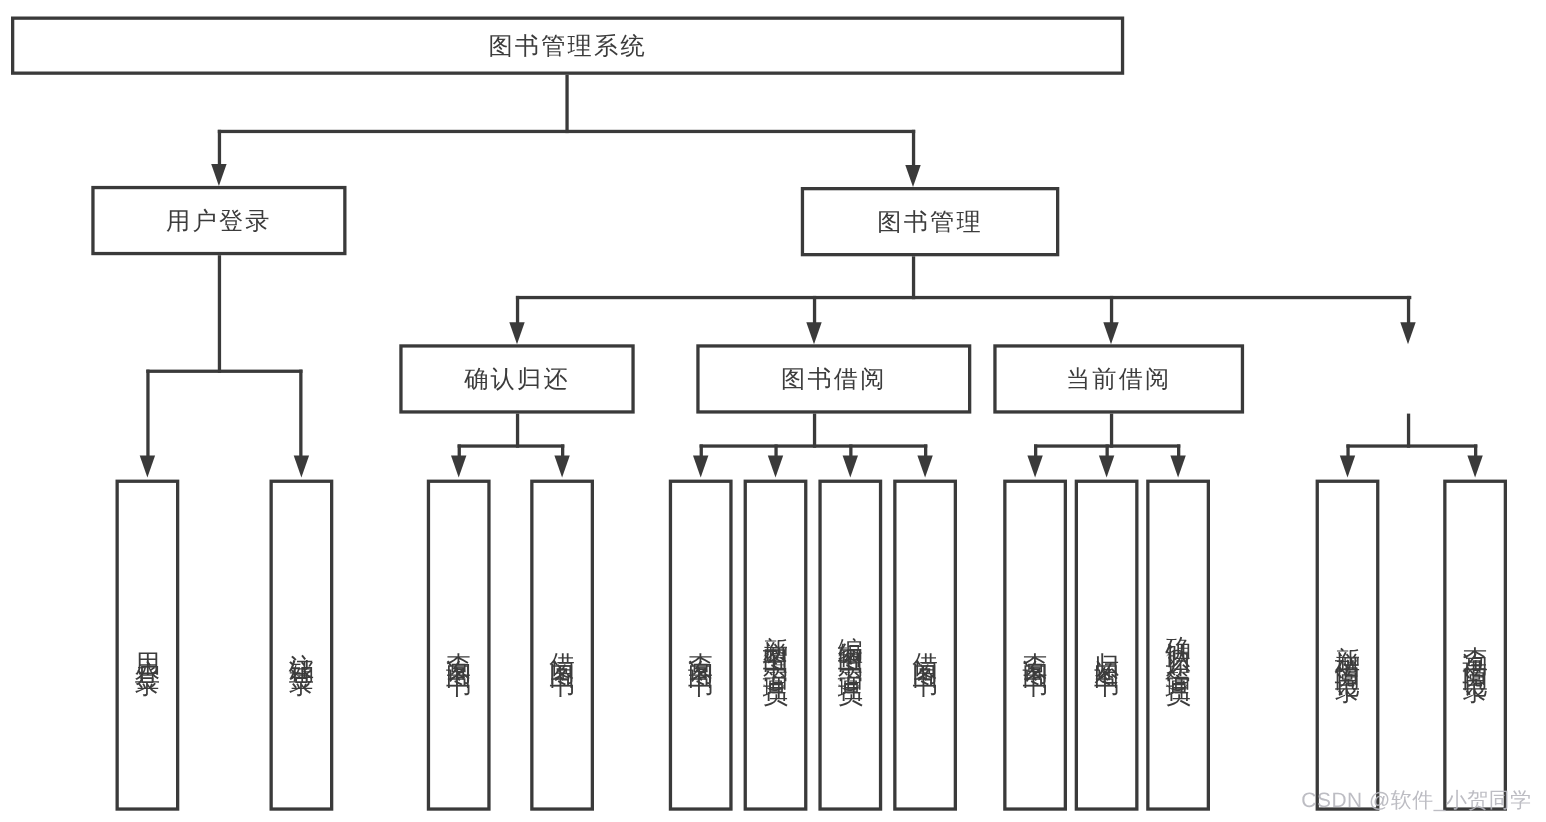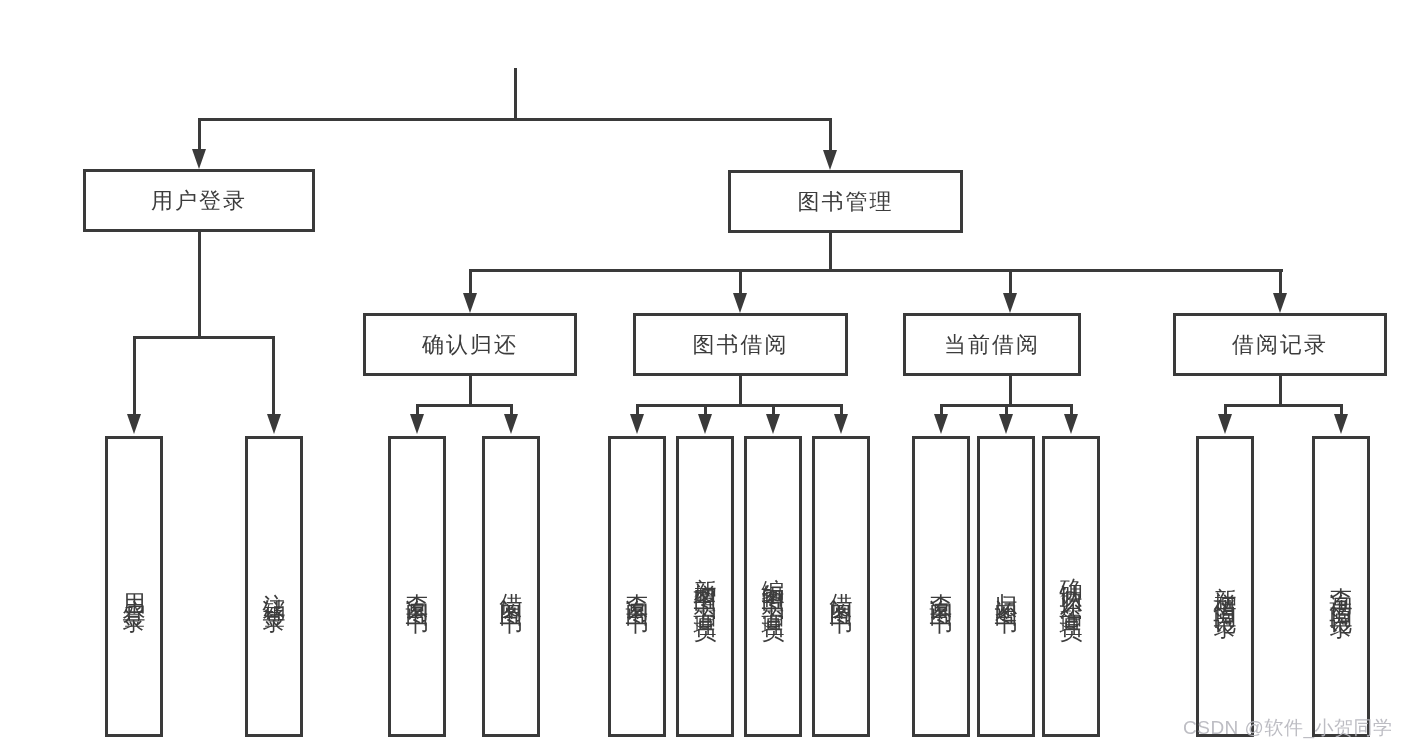--- a/index.html
+++ b/index.html
@@ -26,20 +26,23 @@
   .watermark{
     position:absolute;left:1183px;top:715px;z-index:5;
     font-size:19px;color:#b6b6bd;letter-spacing:0.5px;opacity:0.9;white-space:nowrap;
   }
 </style>
 </head>
 <body>
 
 <div id="canvas">
 
+  <div class="node h" style="left:10px;top:15px;width:1012px;height:53px">
+    <span>图书管理系统</span>
+  </div>
 
   <div class="line" style="left:514px;top:68px;width:3px;height:53px"></div>
   <div class="line" style="left:198px;top:118px;width:634px;height:3px"></div>
   <div class="line" style="left:198px;top:118px;width:3px;height:34px"></div>
   <div class="arrow" style="left:192px;top:149px"></div>
   <div class="line" style="left:829px;top:118px;width:3px;height:34px"></div>
   <div class="arrow" style="left:823px;top:150px"></div>
 
   <div class="node h" style="left:83px;top:169px;width:232px;height:63px">
     <span>用户登录</span>
@@ -62,28 +65,25 @@
   <div class="line" style="left:739px;top:269px;width:3px;height:26px"></div>
   <div class="arrow" style="left:733px;top:293px"></div>
   <div class="line" style="left:1009px;top:269px;width:3px;height:26px"></div>
   <div class="arrow" style="left:1003px;top:293px"></div>
   <div class="line" style="left:1279px;top:269px;width:3px;height:26px"></div>
   <div class="arrow" style="left:1273px;top:293px"></div>
 
   <div class="node h" style="left:363px;top:313px;width:214px;height:63px">
     <span>确认归还</span>
   </div>
-  <div class="node h" style="left:633px;top:313px;width:215px;height:63px">
+  <div class="node h" style="left:633px;top:313px;width:250px;height:63px">
     <span>图书借阅</span>
   </div>
-  <div class="node h" style="left:903px;top:313px;width:178px;height:63px">
+  <div class="node h" style="left:903px;top:313px;width:228px;height:63px">
     <span>当前借阅</span>
-  </div>
-  <div class="node h" style="left:1173px;top:313px;width:214px;height:63px">
-    <span>借阅记录</span>
   </div>
 
   <div class="line" style="left:469px;top:376px;width:3px;height:31px"></div>
   <div class="line" style="left:416px;top:404px;width:97px;height:3px"></div>
   <div class="line" style="left:416px;top:404px;width:3px;height:12px"></div>
   <div class="arrow" style="left:410px;top:414px"></div>
   <div class="line" style="left:510px;top:404px;width:3px;height:12px"></div>
   <div class="arrow" style="left:504px;top:414px"></div>
 
   <div class="line" style="left:739px;top:376px;width:3px;height:31px"></div>

